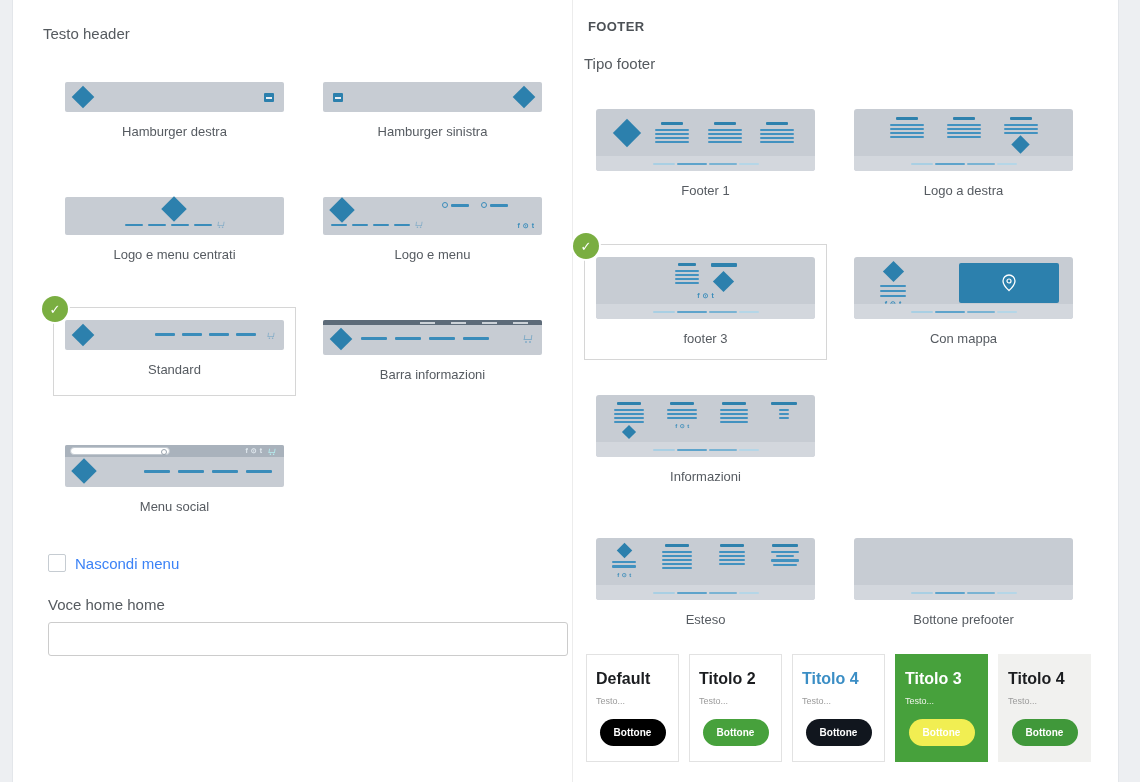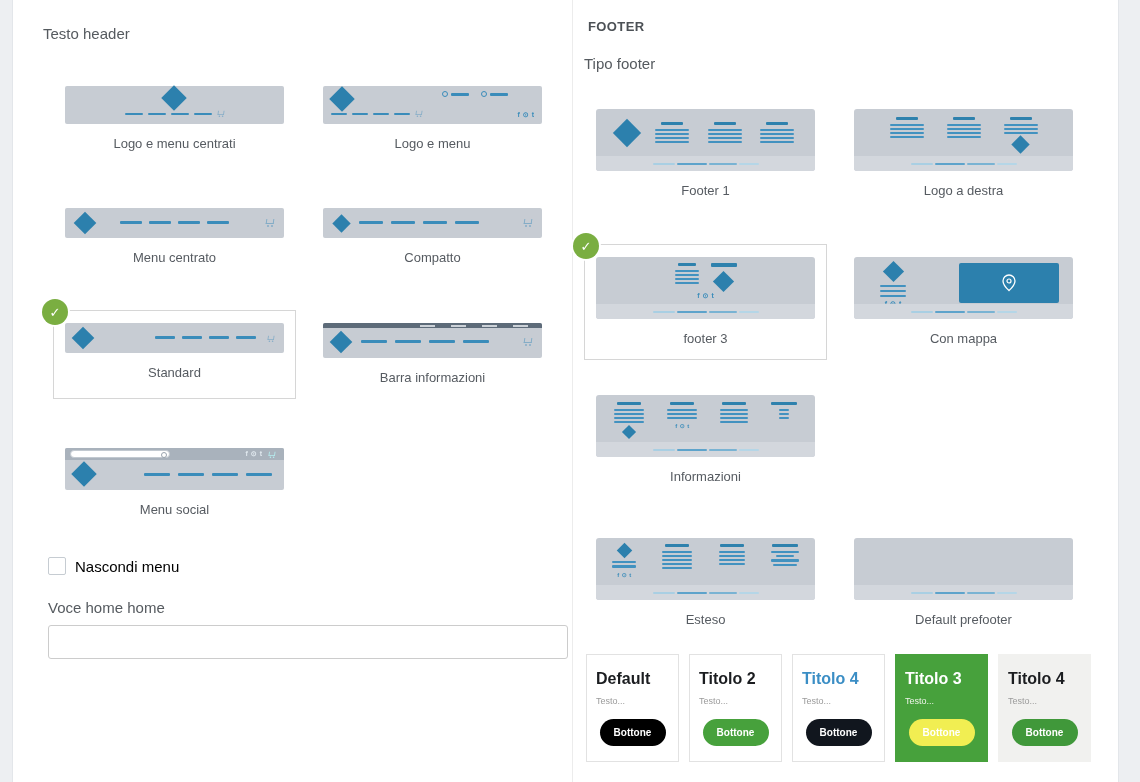--- a/index.html
+++ b/index.html
@@ -59,21 +59,21 @@
   .fstrip i{display:block;height:2px;border-radius:1px}
   .tb{display:flex;flex-direction:column;align-items:center;row-gap:2px}
   .th{height:3px;background:#2e81ad;border-radius:1px;margin-bottom:2px}
   .tl{height:2px;background:#4292c0;border-radius:1px}
   .maprect{position:absolute;right:14px;top:6px;width:100px;height:40px;background:#2c80ad;border-radius:2px;
            display:flex;align-items:center;justify-content:center}
 
   
   .check-row{display:flex;align-items:center;gap:9px;margin:26px 0 0 5px}
   .checkbox{width:16px;height:16px;border:1px solid #c6ccd2;border-radius:2px;background:#fff}
-  .check-label{font-size:15px;color:#000000}
+  .check-label{font-size:15px;color:#3b82f6}
   .field-label{font-size:15px;color:#555a5f;margin:24px 0 0 5px}
   .select{margin:9px 0 0 5px;width:520px;height:34px;border:1px solid #ccc;border-radius:3px;background:#fff;
           box-sizing:border-box;display:flex;align-items:center;justify-content:space-between;
           padding:0 12px 0 20px;font-size:14px;color:#777}
 
   
   .colors-label{font-size:15px;color:#555a5f;margin-top:13px}
   .cards{display:flex;gap:10px;margin:13px 0 0 2px}
   .card{width:93px;height:108px;box-sizing:border-box;border:1px solid #e2e2e2;background:#fff;
         display:flex;flex-direction:column;align-items:flex-start;padding:15px 9px 0;cursor:pointer}
@@ -85,20 +85,36 @@
 </style>
 </head>
 <body>
 
 <div class="panel">
   <div class="divider"></div>
 
   <div class="col-left">
     <div class="type-label">Testo header</div>
 
+    <div class="opt-row" style="margin:27px 0 0 10px">
+      <div class="cell">
+        <div class="thumb h30">
+          <span class="diamond" style="width:16px;height:16px;position:absolute;left:10px;top:7px"></span>
+          <span class="hamb" style="position:absolute;right:10px;top:11px"></span>
+        </div>
+        <div class="cell-label">Hamburger destra</div>
+      </div>
+      <div class="cell">
+        <div class="thumb h30">
+          <span class="hamb" style="position:absolute;left:10px;top:11px"></span>
+          <span class="diamond" style="width:16px;height:16px;position:absolute;right:10px;top:7px"></span>
+        </div>
+        <div class="cell-label">Hamburger sinistra</div>
+      </div>
+    </div>
 
     <div class="opt-row" style="margin:31px 0 0 10px">
       <div class="cell">
         <div class="thumb h38">
           <span class="diamond" style="width:18px;height:18px;position:absolute;left:100px;top:3px"></span>
           <div style="position:absolute;left:0;right:0;bottom:7px;display:flex;gap:5px;justify-content:center;align-items:center">
             <i class="dash2" style="width:18px"></i>
               <i class="dash2" style="width:18px"></i>
               <i class="dash2" style="width:18px"></i>
               <i class="dash2" style="width:18px"></i>
@@ -130,48 +146,20 @@
           <span class="soc" style="position:absolute;right:8px;bottom:6px">
               <i>f</i>
               <i>⊙</i>
               <i>t</i>
             </span>
         </div>
         <div class="cell-label">Logo e menu</div>
       </div>
     </div>
 
-    <div class="opt-row" style="margin:30px 0 0 10px">
-      <div class="cell">
-        <div class="thumb h30">
-          <span class="diamond" style="width:16px;height:16px;position:absolute;left:12px;top:7px"></span>
-          <div style="position:absolute;left:40px;right:40px;top:13px;display:flex;gap:7px;justify-content:center">
-            <i class="dash" style="width:22px"></i>
-              <i class="dash" style="width:22px"></i>
-              <i class="dash" style="width:22px"></i>
-              <i class="dash" style="width:22px"></i>
-          </div>
-          <span class="cart" style="position:absolute;right:10px;top:11px"></span>
-        </div>
-        <div class="cell-label">Menu centrato</div>
-      </div>
-      <div class="cell">
-        <div class="thumb h30">
-          <span class="diamond" style="width:13px;height:13px;position:absolute;left:12px;top:9px"></span>
-          <div style="position:absolute;left:36px;top:13px;display:flex;gap:8px">
-            <i class="dash" style="width:24px"></i>
-              <i class="dash" style="width:24px"></i>
-              <i class="dash" style="width:24px"></i>
-              <i class="dash" style="width:24px"></i>
-          </div>
-          <span class="cart" style="position:absolute;right:10px;top:11px"></span>
-        </div>
-        <div class="cell-label">Compatto</div>
-      </div>
-    </div>
 
     <div class="opt-row" style="margin:31px 0 0 10px">
       <div class="cell selected">
         <span class="badge">✓</span>
         <div class="thumb h30">
           <span class="diamond" style="width:16px;height:16px;position:absolute;left:10px;top:7px"></span>
           <div style="position:absolute;right:28px;top:13px;display:flex;gap:7px">
             <i class="dash" style="width:20px"></i>
               <i class="dash" style="width:20px"></i>
               <i class="dash" style="width:20px"></i>
@@ -475,21 +463,21 @@
       </div>
       <div class="cell">
         <div class="fthumb">
           <div class="fstrip">
               <i style="width:22px;background:#a9cfe3"></i>
               <i style="width:30px;background:#5da3cb"></i>
               <i style="width:28px;background:#79b3d3"></i>
               <i style="width:20px;background:#b5d6e7"></i>
             </div>
         </div>
-        <div class="cell-label">Default prefooter</div>
+        <div class="cell-label">Bottone prefooter</div>
       </div>
     </div>
 
 
     <div class="cards">
       <div class="card" style="background: rgb(255, 255, 255); border-color: rgb(226, 226, 226);">
         <span class="ttl" style="color: rgb(27, 29, 32);">Default</span>
         <span class="txt" style="color: rgb(155, 155, 155);">Testo...</span>
         <button class="btn" style="background: rgb(0, 0, 0); color: rgb(255, 255, 255);">Bottone</button>
       </div>

